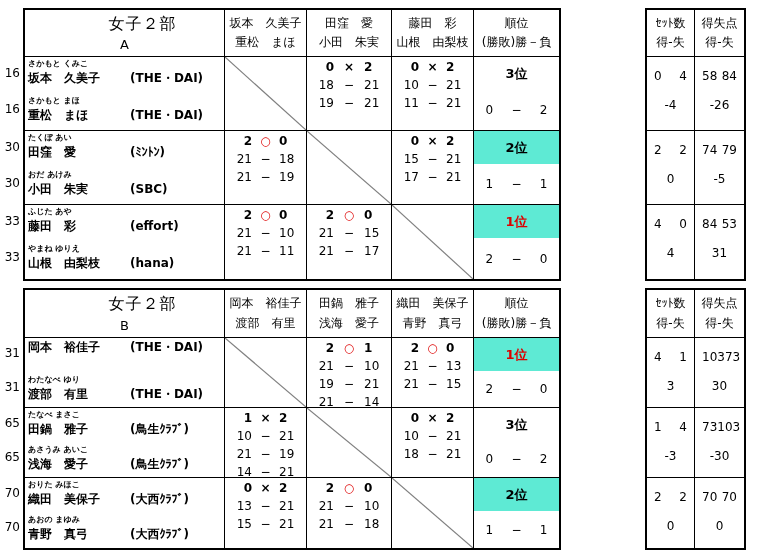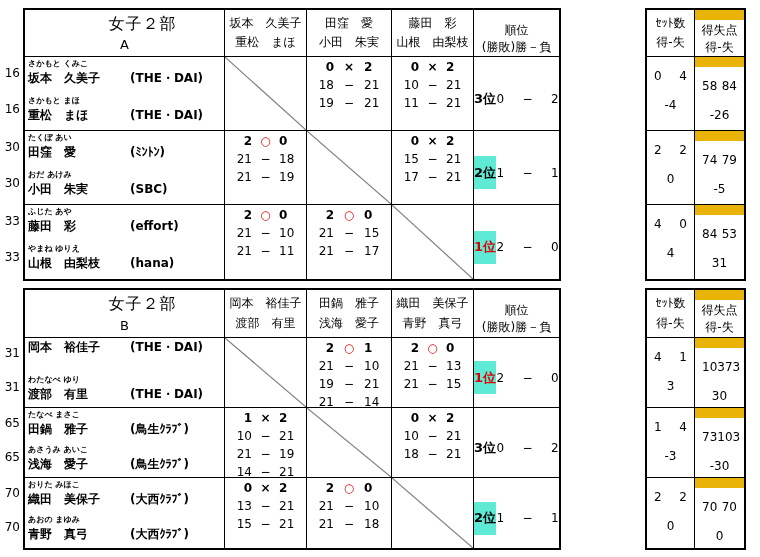--- a/index.html
+++ b/index.html
@@ -12,21 +12,21 @@
   .bB{left:2px;top:288px;}
   .num{position:absolute;left:0;width:18px;text-align:right;font-size:12px;}
   .bA .np0{top:58px}.bA .np1{top:94px}.bA .np2{top:132px}.bA .np3{top:168px}.bA .np4{top:206px}.bA .np5{top:242px}
   .bB .np0{top:58px}.bB .np1{top:92px}.bB .np2{top:128px}.bB .np3{top:162px}.bB .np4{top:198px}.bB .np5{top:232px}
 
   .tbl{position:absolute;left:21px;top:0;display:grid;border:2px solid #000;background:#fff;}
   .bA .tbl{grid-template-columns:200px 82px 85px 82px 85px;grid-template-rows:47px 74px 74px 74px;}
   .bB .tbl{grid-template-columns:200px 82px 85px 82px 85px;grid-template-rows:48px 70px 70px 70px;}
 
   .c{border-right:1px solid #000;border-bottom:1px solid #000;position:relative;overflow:hidden;background:#fff;}
-  .lc{border-right:none;margin-top:10px;}
+  .lc{border-right:none;}
   .lr{border-bottom:none;}
 
   .hc{display:flex;flex-direction:column;justify-content:space-evenly;align-items:center;text-align:center;padding:2px 0;}
   .t1{font-size:16px;letter-spacing:1px;margin-left:36px;}
   .t2{font-size:13px;}
   .hn{font-size:12px;white-space:nowrap;}
 
   .ncell{display:flex;flex-direction:column;font-weight:bold;}
   .ph{flex:1;overflow:hidden;}
   .kana{font-size:8px;line-height:10px;padding:2px 0 0 3px;white-space:nowrap;}
@@ -36,21 +36,21 @@
   .mc{padding-top:1px;}
   .ln{display:flex;align-items:center;height:18px;padding:0 7px;font-size:12px;}
   .ln .a{width:20px;text-align:right;}
   .ln .b{flex:1;text-align:center;}
   .ln .c2{width:20px;text-align:left;}
   .sets{font-weight:bold;}
   .sym.win{color:#dd0000;}
 
   .diagsvg{position:absolute;left:0;top:0;width:100%;height:100%;display:block;}
 
-  .rc{display:flex;align-items:center;}
+  .rc{display:flex;flex-direction:column;}
   .rtop{height:33px;display:flex;align-items:center;justify-content:center;}
   .rtop.hl{background:#5eead4;}
   .rlabel{font-weight:bold;font-size:13px;}
   .rlabel.red{color:#dd0000;}
   .rbot{flex:1;display:flex;align-items:center;justify-content:center;}
   .wl{display:flex;width:62px;font-size:12px;}
   .wl .a{width:16px;text-align:left;}
   .wl .b{flex:1;text-align:center;}
   .wl .c2{width:16px;text-align:right;}
 

